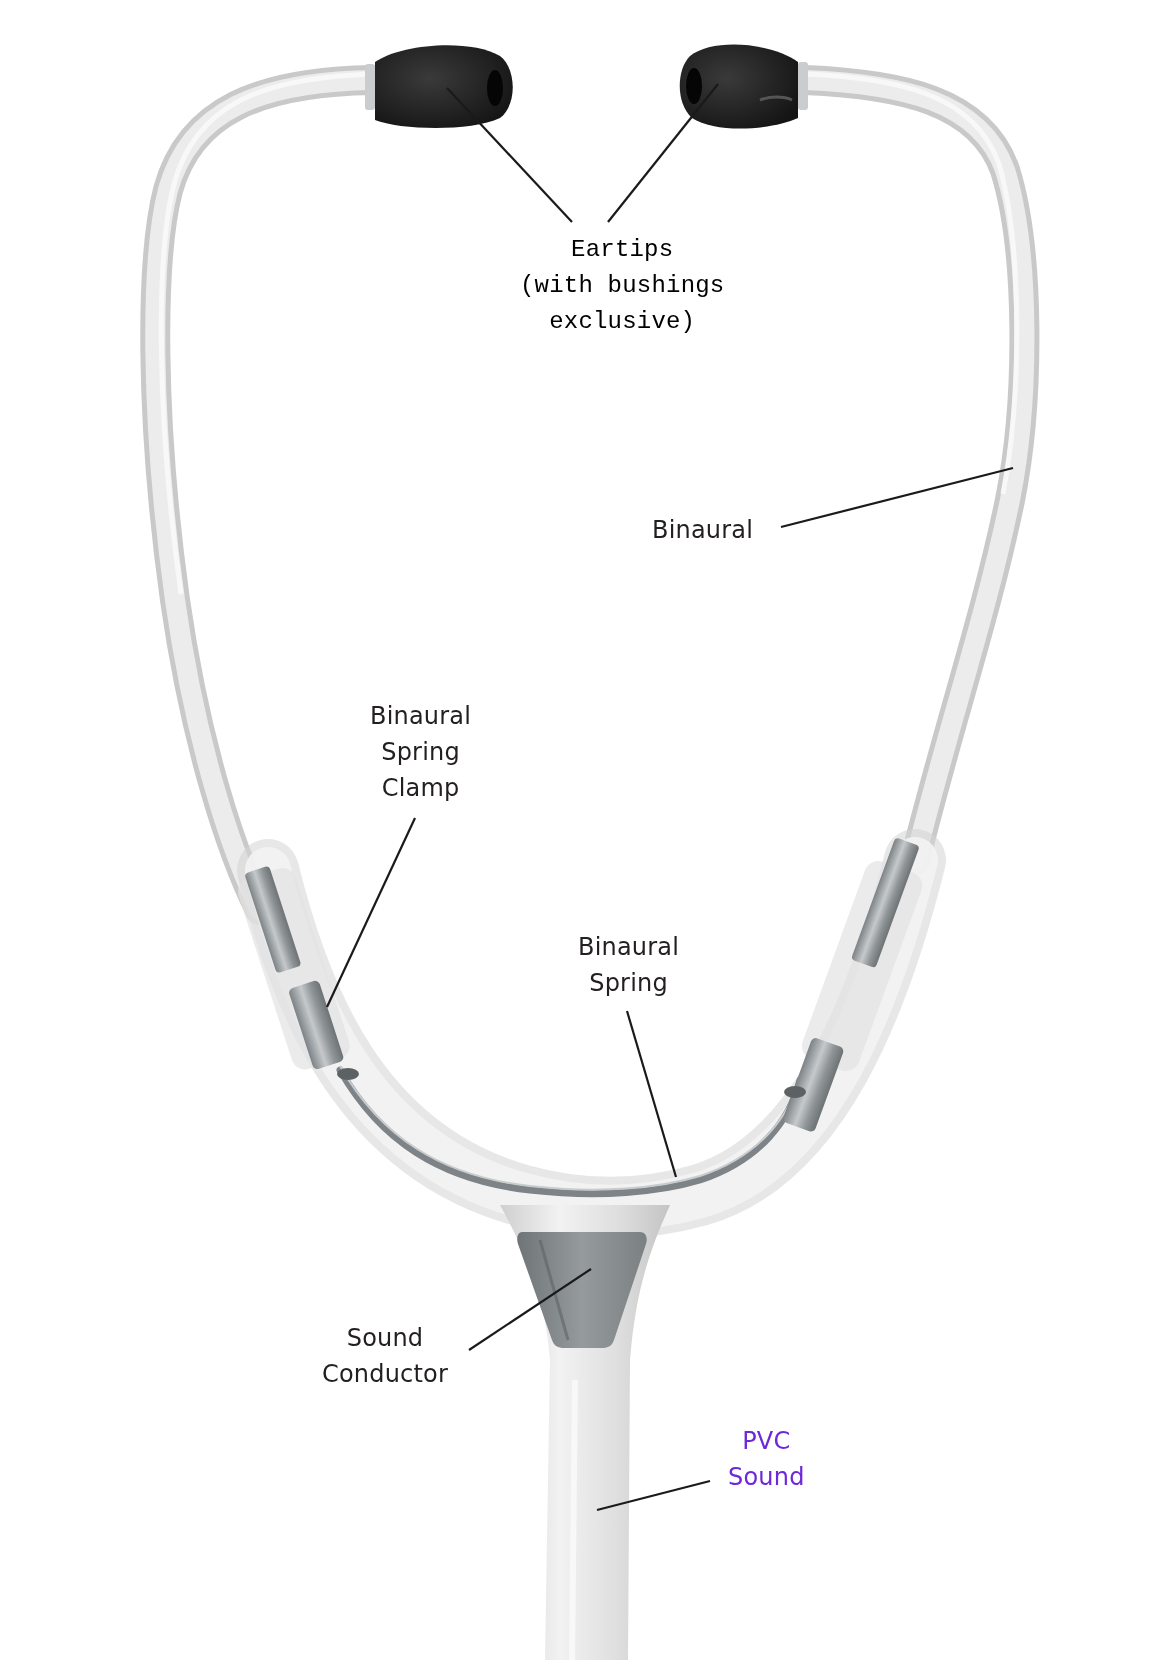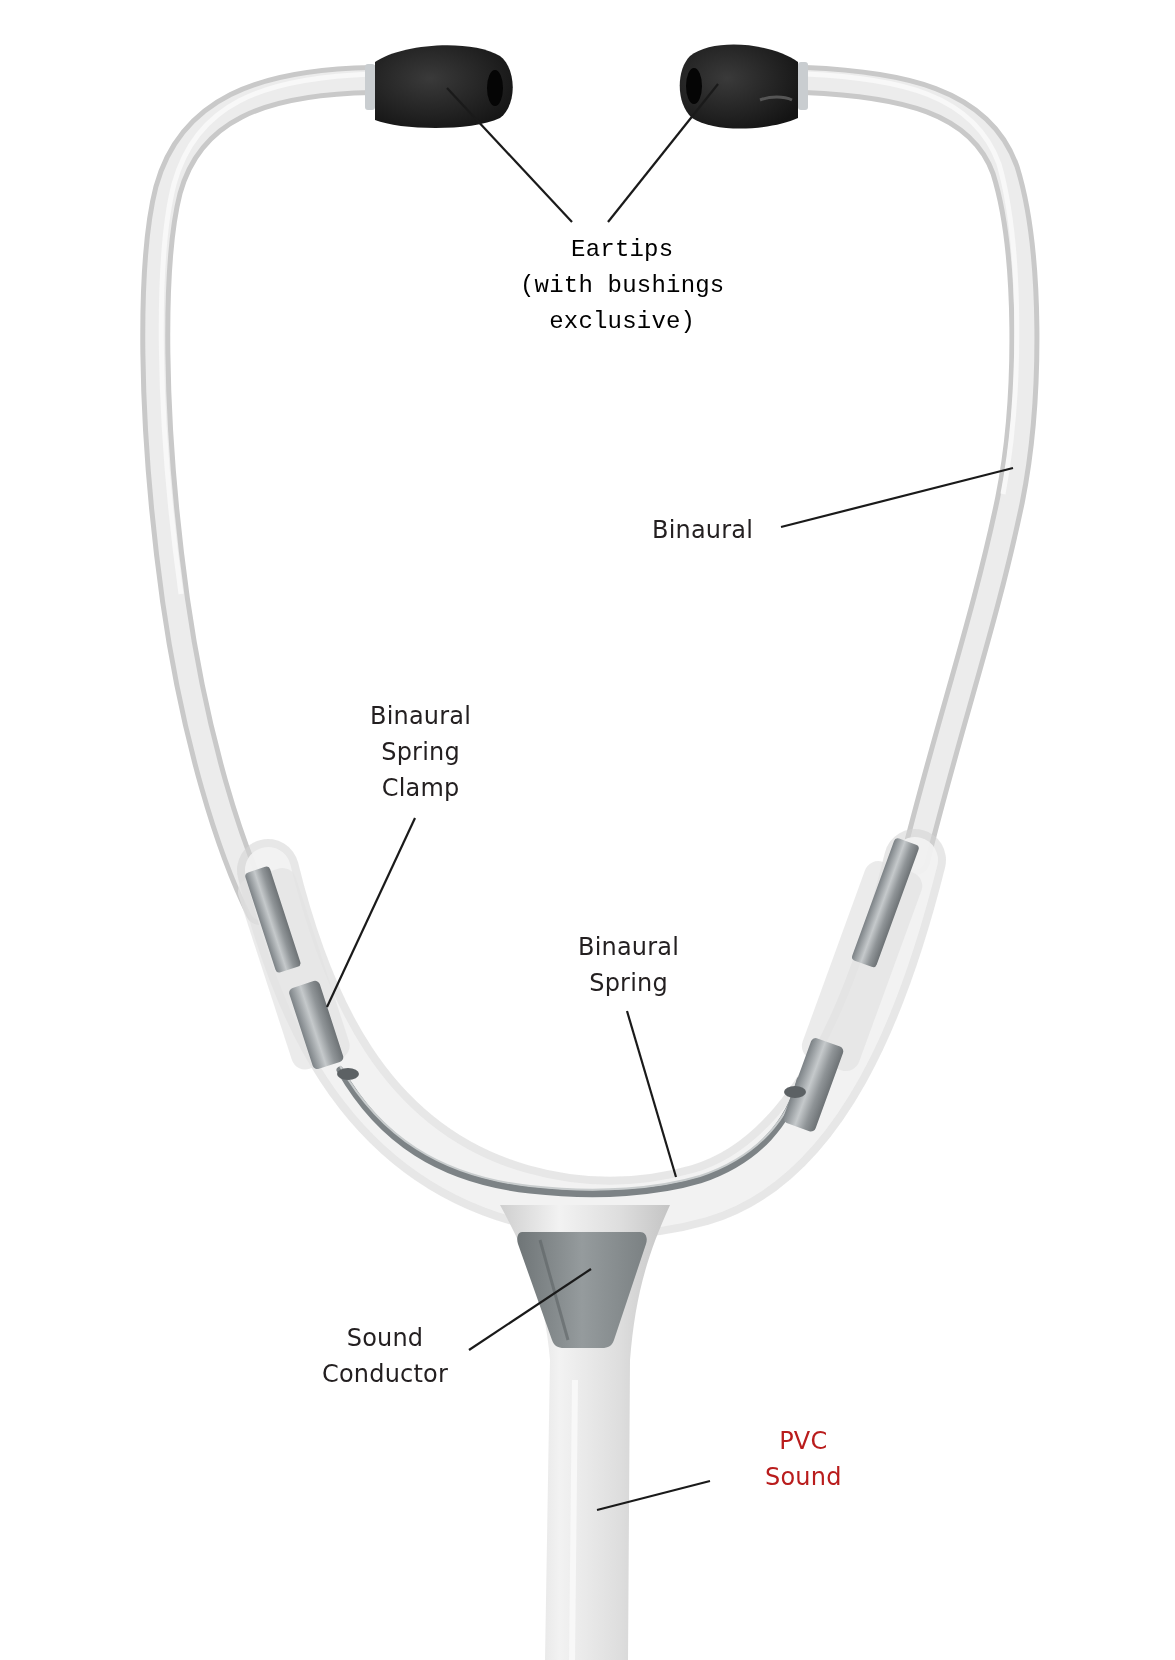--- a/index.html
+++ b/index.html
@@ -134,18 +134,18 @@
   <div class="label" id="lbl-binaural_spring" style="left: 578px; top: 929px; color: rgb(35, 31, 32);">
     <span>Binaural</span>
     <span>Spring</span>
   </div>
 
   <div class="label" id="lbl-sound_conductor" style="left: 322px; top: 1320px; color: rgb(35, 31, 32);">
     <span>Sound</span>
     <span>Conductor</span>
   </div>
 
-  <div class="label" id="lbl-pvc_tubing" style="left: 728px; top: 1423px; color: #b91c1c; margin-left: 37px;">
+  <div class="label" id="lbl-pvc_tubing" style="left: 728px; top: 1423px; color: #6d28d9;">
     <span>PVC</span>
     <span>Sound</span>
   </div>
 
 </div>
 
 </body></html>

